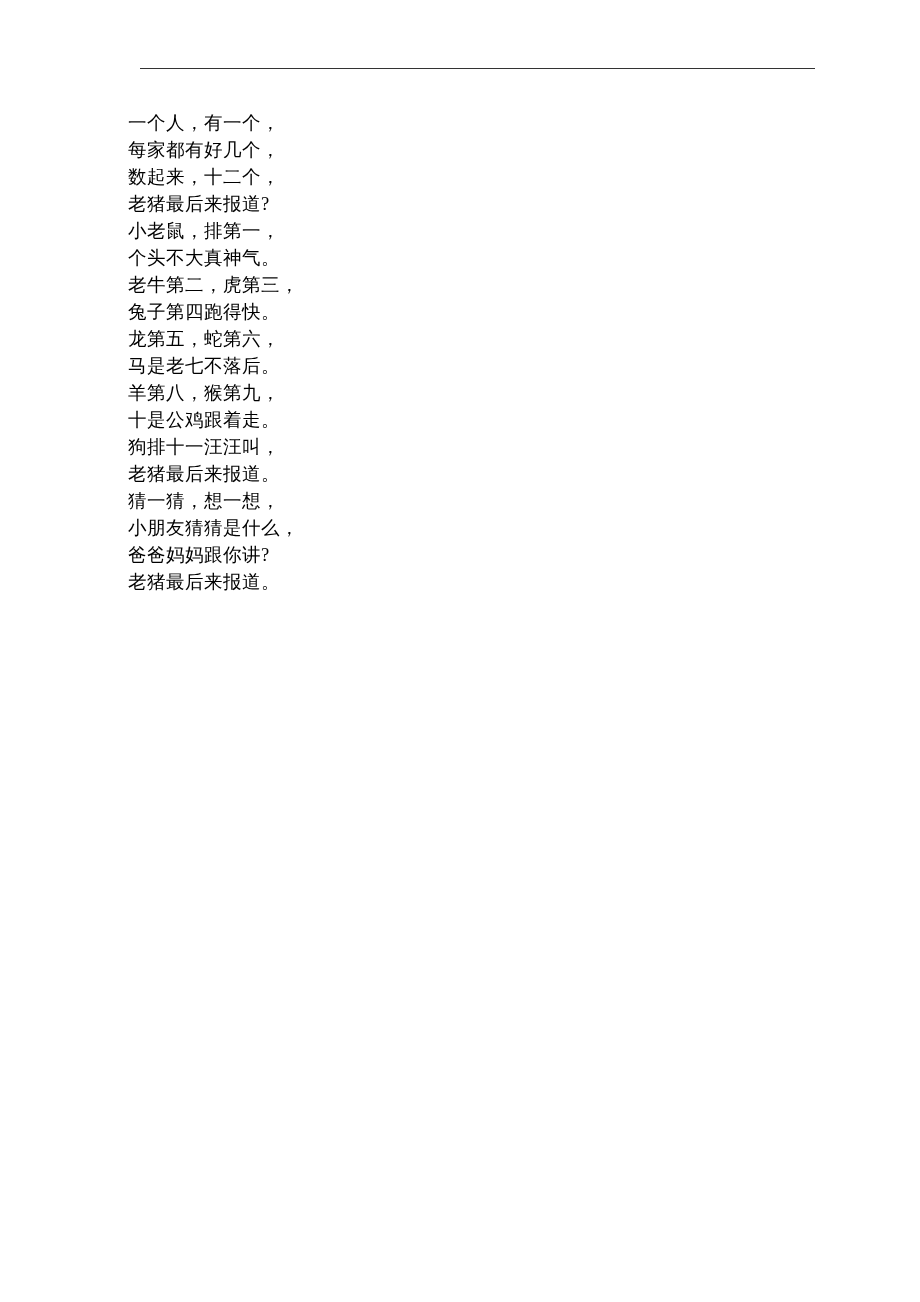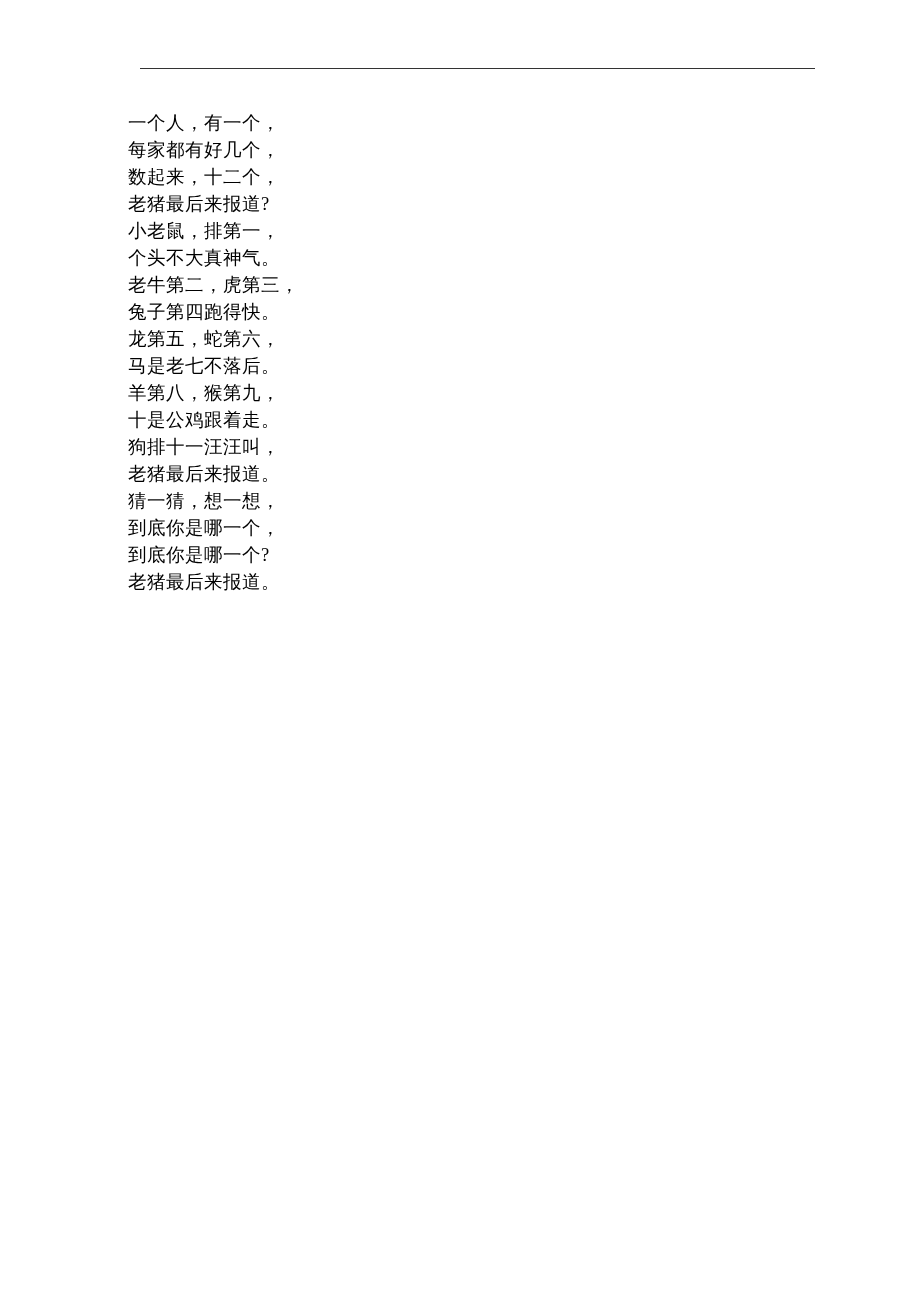--- a/index.html
+++ b/index.html
@@ -49,16 +49,16 @@
   <div class="poem-line">个头不大真神气。</div>
   <div class="poem-line">老牛第二，虎第三，</div>
   <div class="poem-line">兔子第四跑得快。</div>
   <div class="poem-line">龙第五，蛇第六，</div>
   <div class="poem-line">马是老七不落后。</div>
   <div class="poem-line">羊第八，猴第九，</div>
   <div class="poem-line">十是公鸡跟着走。</div>
   <div class="poem-line">狗排十一汪汪叫，</div>
   <div class="poem-line">老猪最后来报道。</div>
   <div class="poem-line">猜一猜，想一想，</div>
-  <div class="poem-line">到底你是哪一个，</div>
-  <div class="poem-line">到底你是哪一个?</div>
+  <div class="poem-line">小朋友猜猜是什么，</div>
+  <div class="poem-line">爸爸妈妈跟你讲?</div>
   <div class="poem-line">老猪最后来报道。</div>
 </div>
 
 </body></html>

